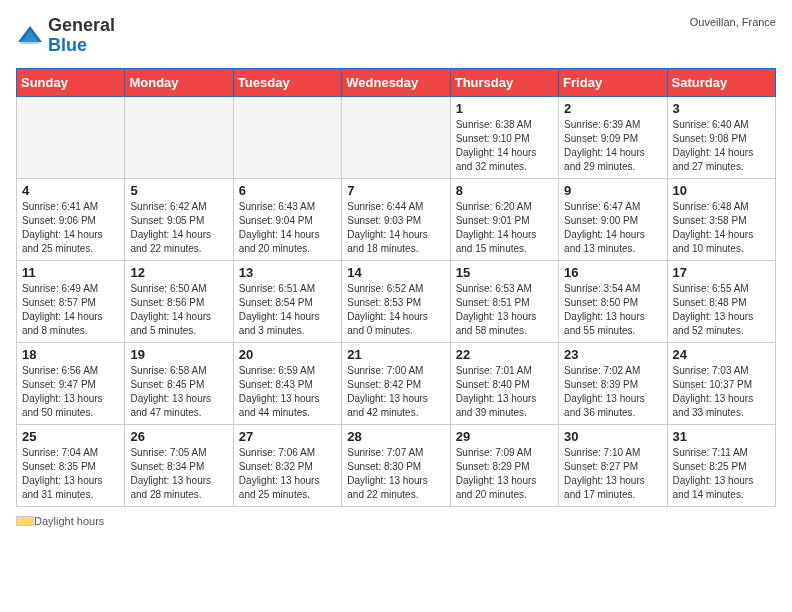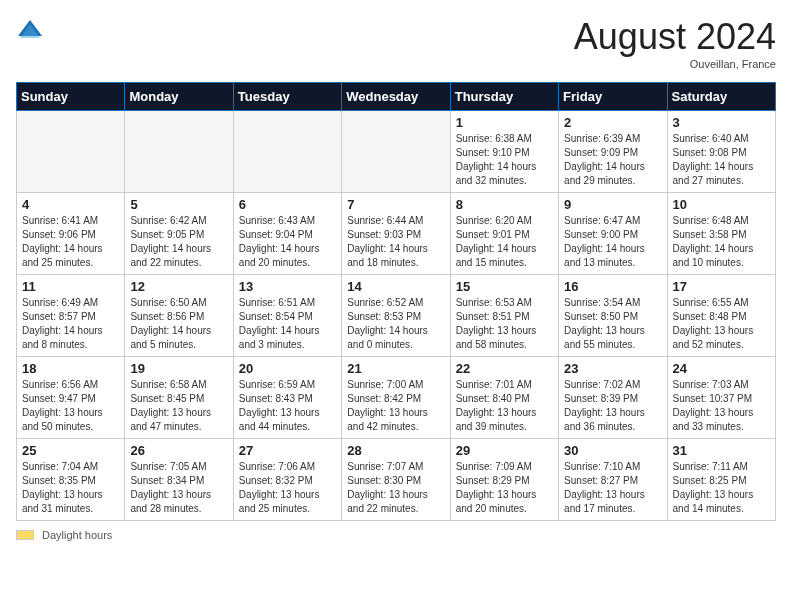--- a/index.html
+++ b/index.html
@@ -43,21 +43,21 @@
     .location {
       font-size: 11px;
       color: #444;
     }
     .calendar {
       width: 100%;
       border-collapse: collapse;
       font-size: 11px;
     }
     .calendar th {
-      background: #0f172a;
+      background: #ef4444;
       color: #fff;
       padding: 6px 4px;
       text-align: left;
       font-size: 13px;
       font-weight: bold;
       border: 1px solid #1a6fb5;
     }
     .calendar td {
       border: 1px solid #ccc;
       vertical-align: top;
@@ -79,43 +79,46 @@
       color: #333;
       font-size: 10px;
       line-height: 1.4;
     }
     .footer {
       margin-top: 8px;
       font-size: 11px;
       color: #555;
       display: flex;
       align-items: center;
-      gap: 8px;
+      gap: 0;
     }
     .daylight-bar {
       display: inline-block;
       width: 18px;
       height: 10px;
       background: #ffd966;
       border: 1px solid #ccc;
       vertical-align: middle;
     }
   </style>
 </head>
 <body>
 
 <div class="header">
   <div class="logo">
     <svg class="logo-icon" viewBox="0 0 28 28" xmlns="http://www.w3.org/2000/svg">
       <polygon points="14,4 26,20 2,20" fill="#1a6fb5"></polygon>
       <polygon points="14,8 24,22 4,22" fill="#4da3e0" opacity="0.5"></polygon>
     </svg>
+    <div class="logo-text">
+      <span class="general">General</span><br>
+      <span class="blue">Blue</span>
+    </div>
   </div>
   <div class="title-block">
-    <div class="month-year">August 2024</div>
     <div class="location">Ouveillan, France</div>
   </div>
 </div>
 
 <table class="calendar">
   <thead>
     <tr>
     <th>Sunday</th>
         <th>Monday</th>
         <th>Tuesday</th>

